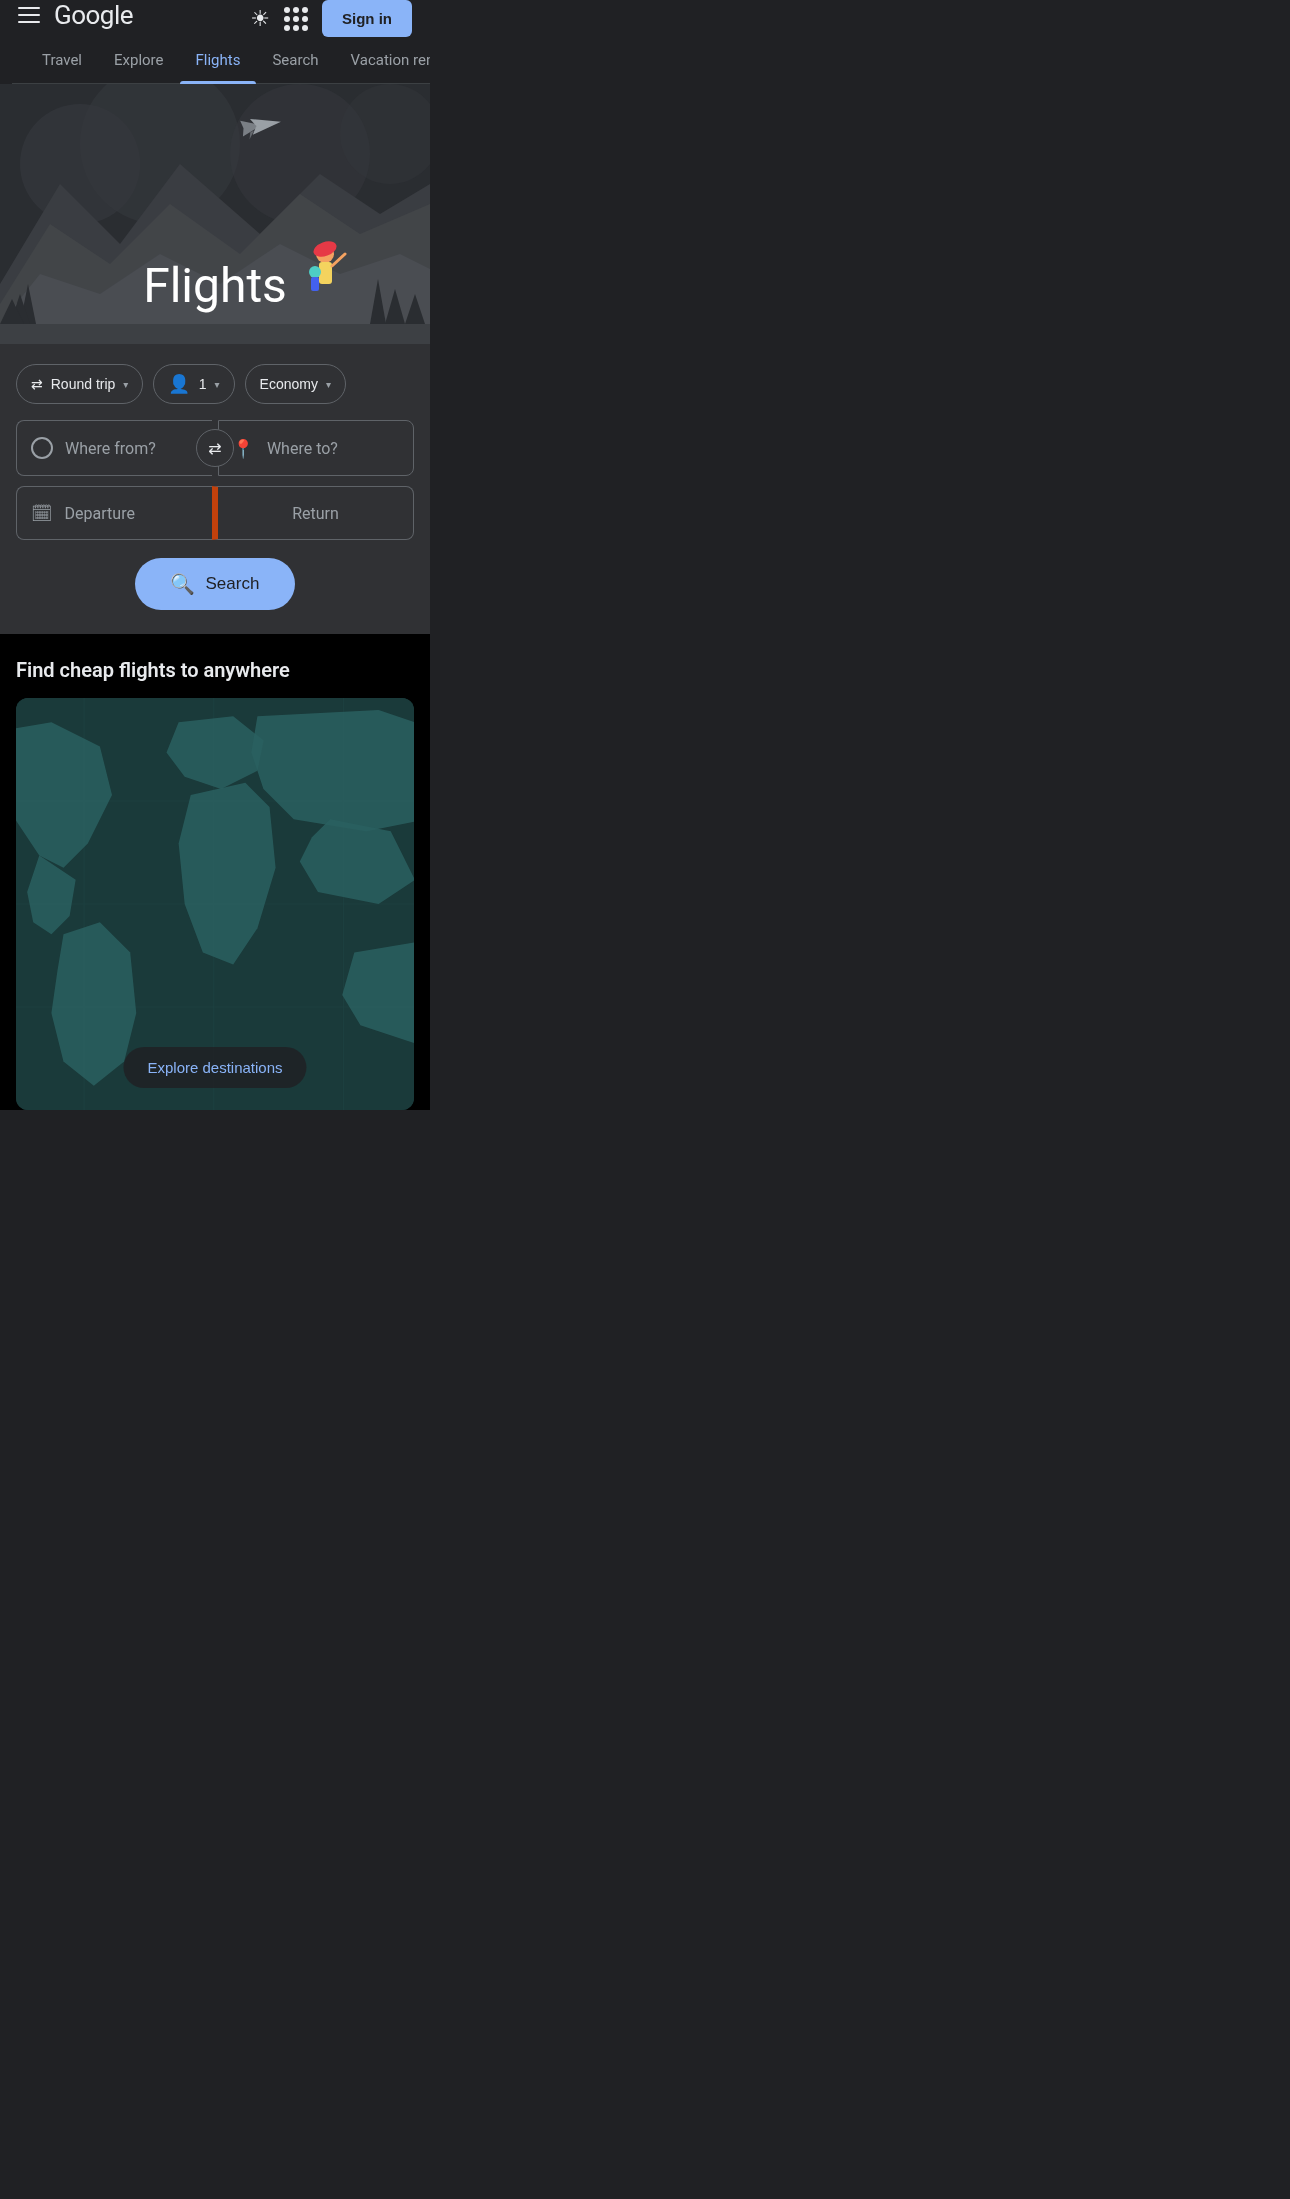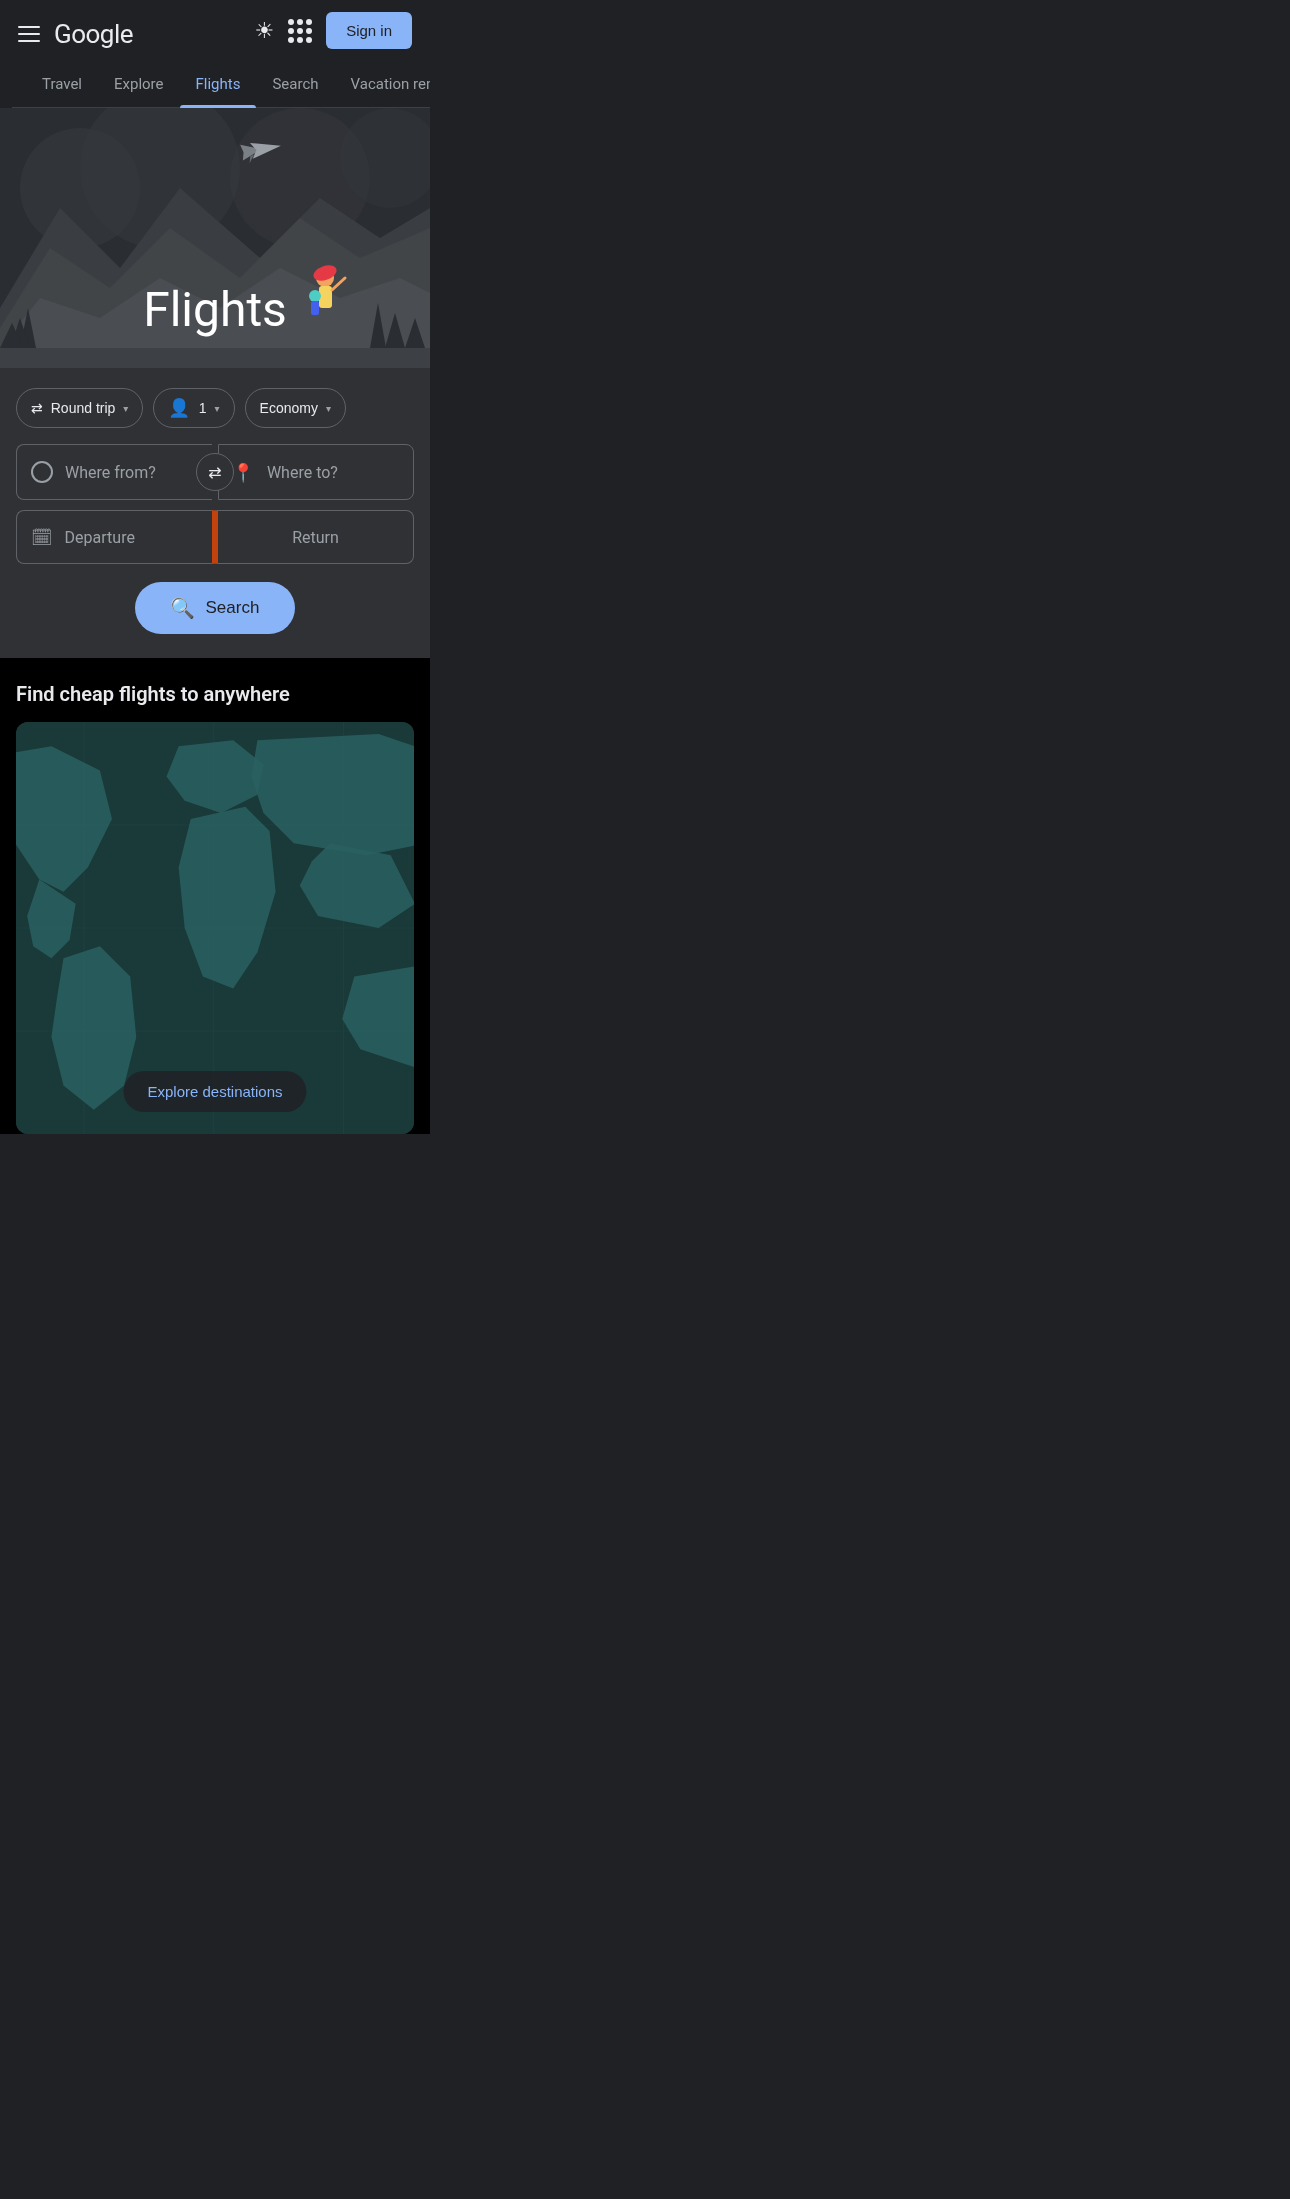--- a/index.html
+++ b/index.html
@@ -10,23 +10,23 @@
       color: #e8eaed;
       font-family: 'Google Sans', Roboto, Arial, sans-serif;
       width: 430px;
       min-height: 733px;
       overflow-x: hidden;
     }
 
     
     .header {
       display: flex;
-      align-items: flex-end;
+      align-items: flex-start;
       justify-content: space-between;
-      padding: 12px 18px;
+      padding: 0 18px;
       background: #202124;
       gap: 32px;
     }
 
     .header-left {
       display: flex;
       align-items: center;
       gap: 14px;
     }
 
@@ -78,21 +78,21 @@
       border-radius: 50%;
     }
 
     .sign-in-btn {
       background: #8ab4f8;
       color: #202124;
       border: none;
       border-radius: 6px;
       padding: 10px 20px;
       font-size: 15px;
-      font-weight: 400;
+      font-weight: 700;
       cursor: pointer;
     }
 
     
     .nav {
       display: flex;
       align-items: center;
       padding: 0 14px;
       border-bottom: 1px solid #3c4043;
       background: #202124;

